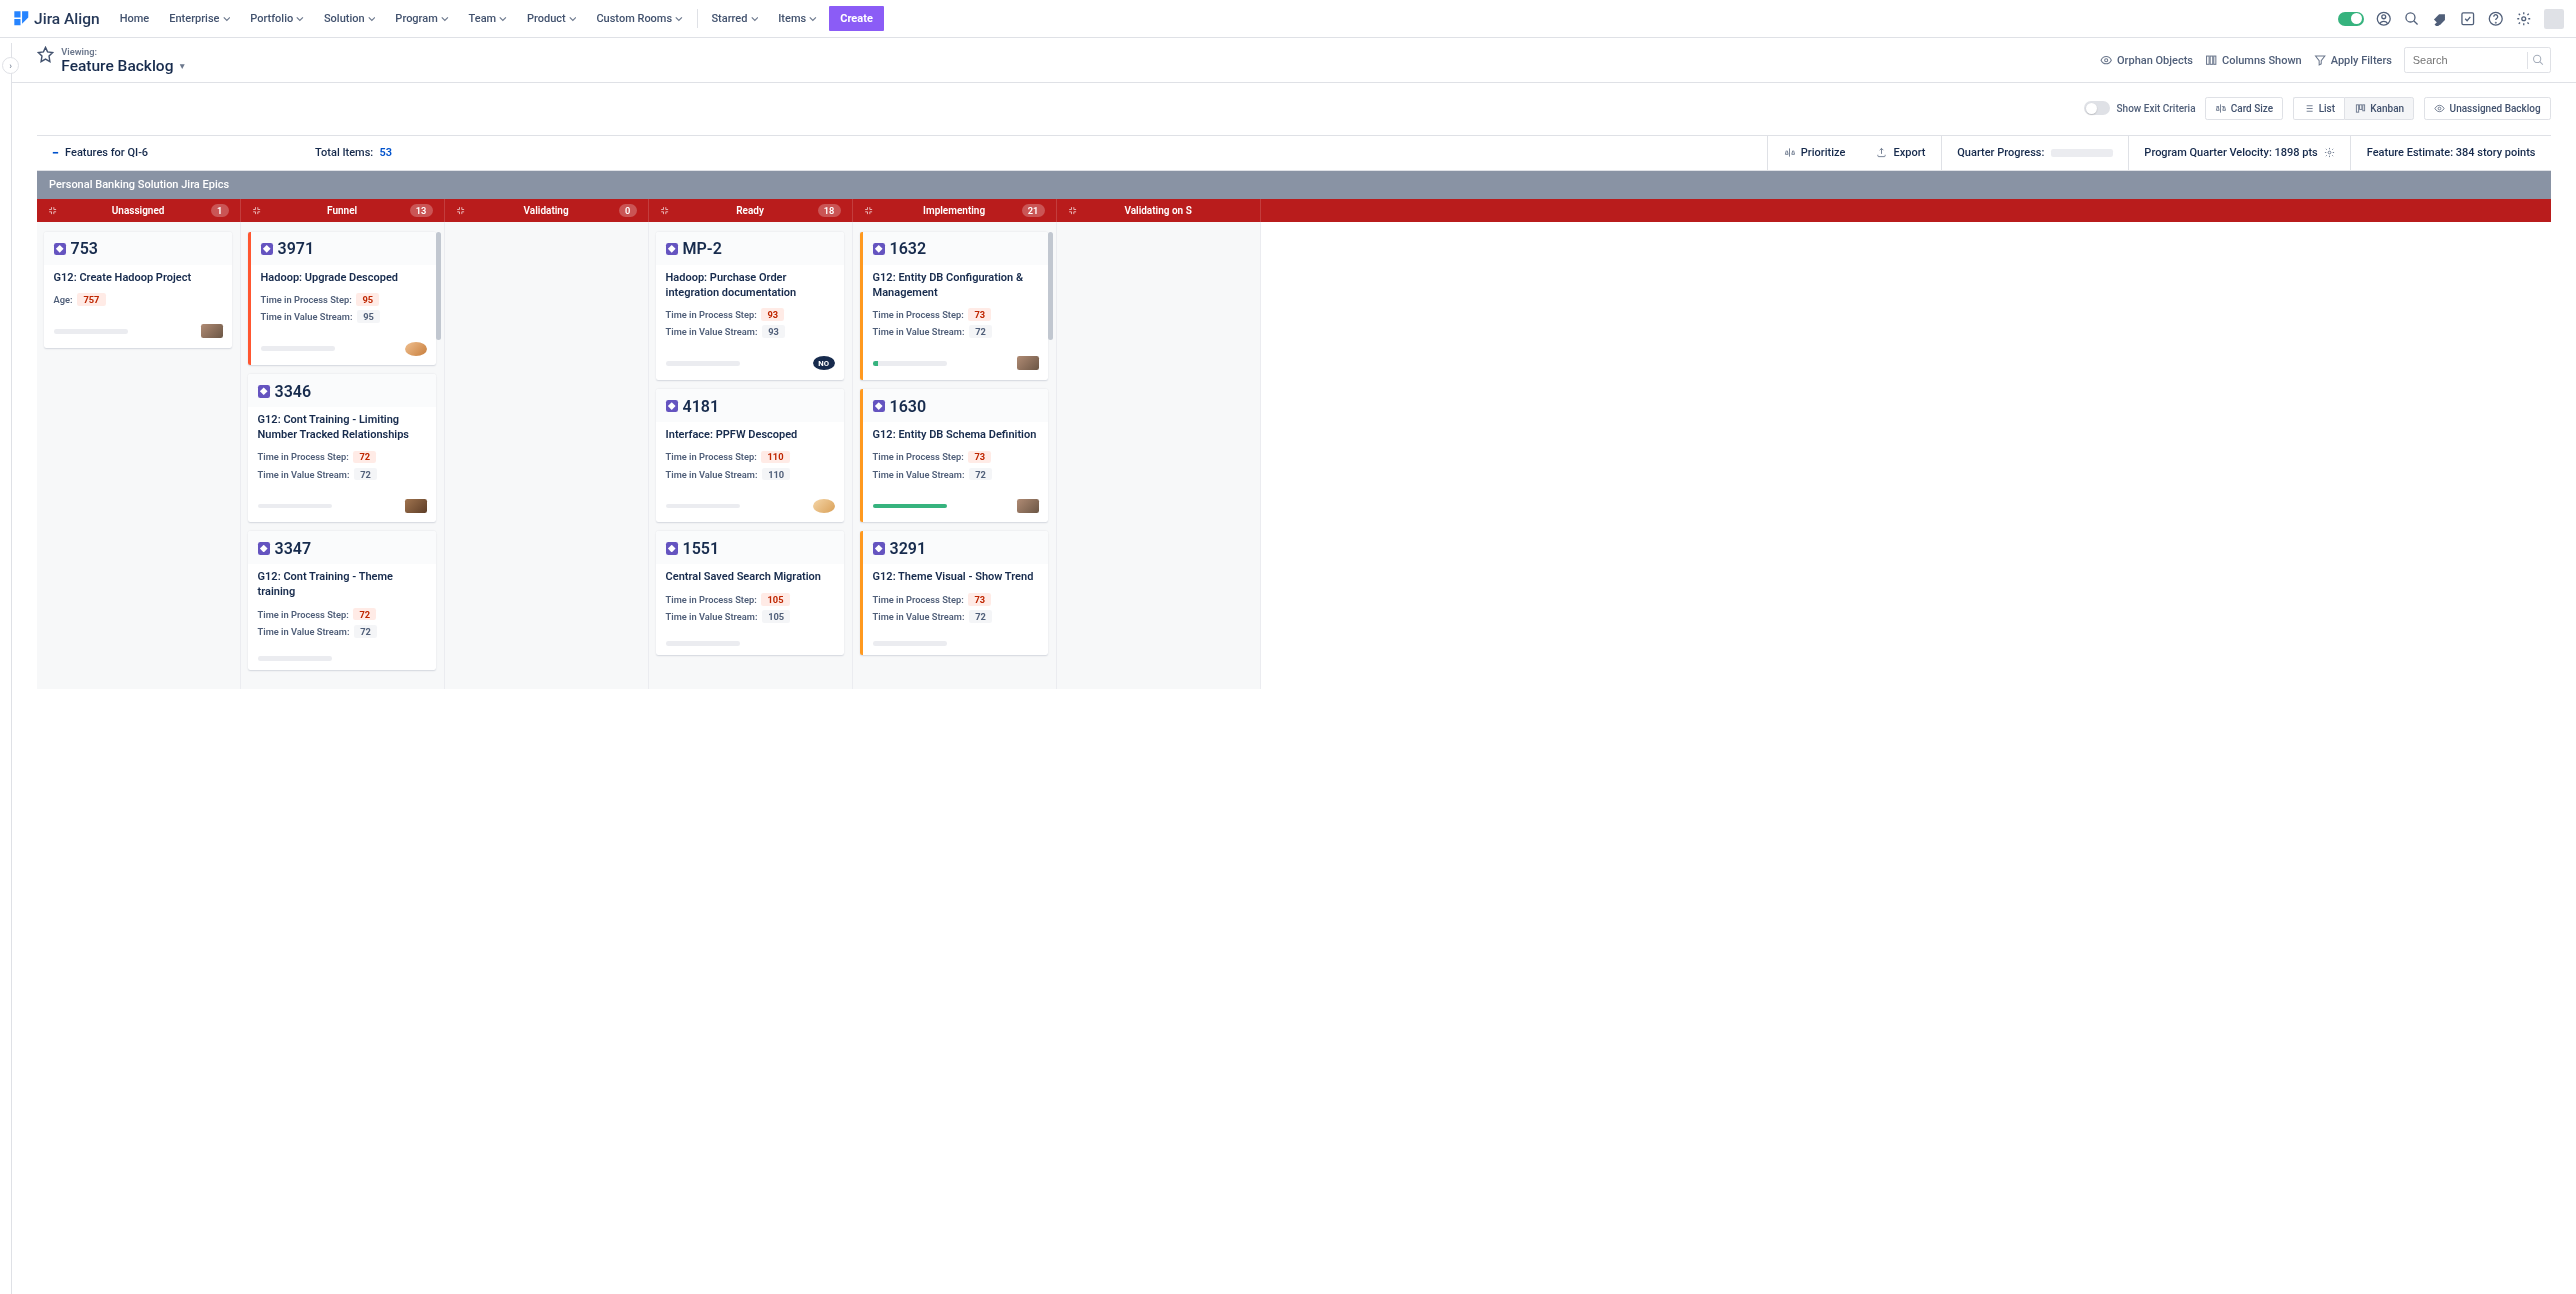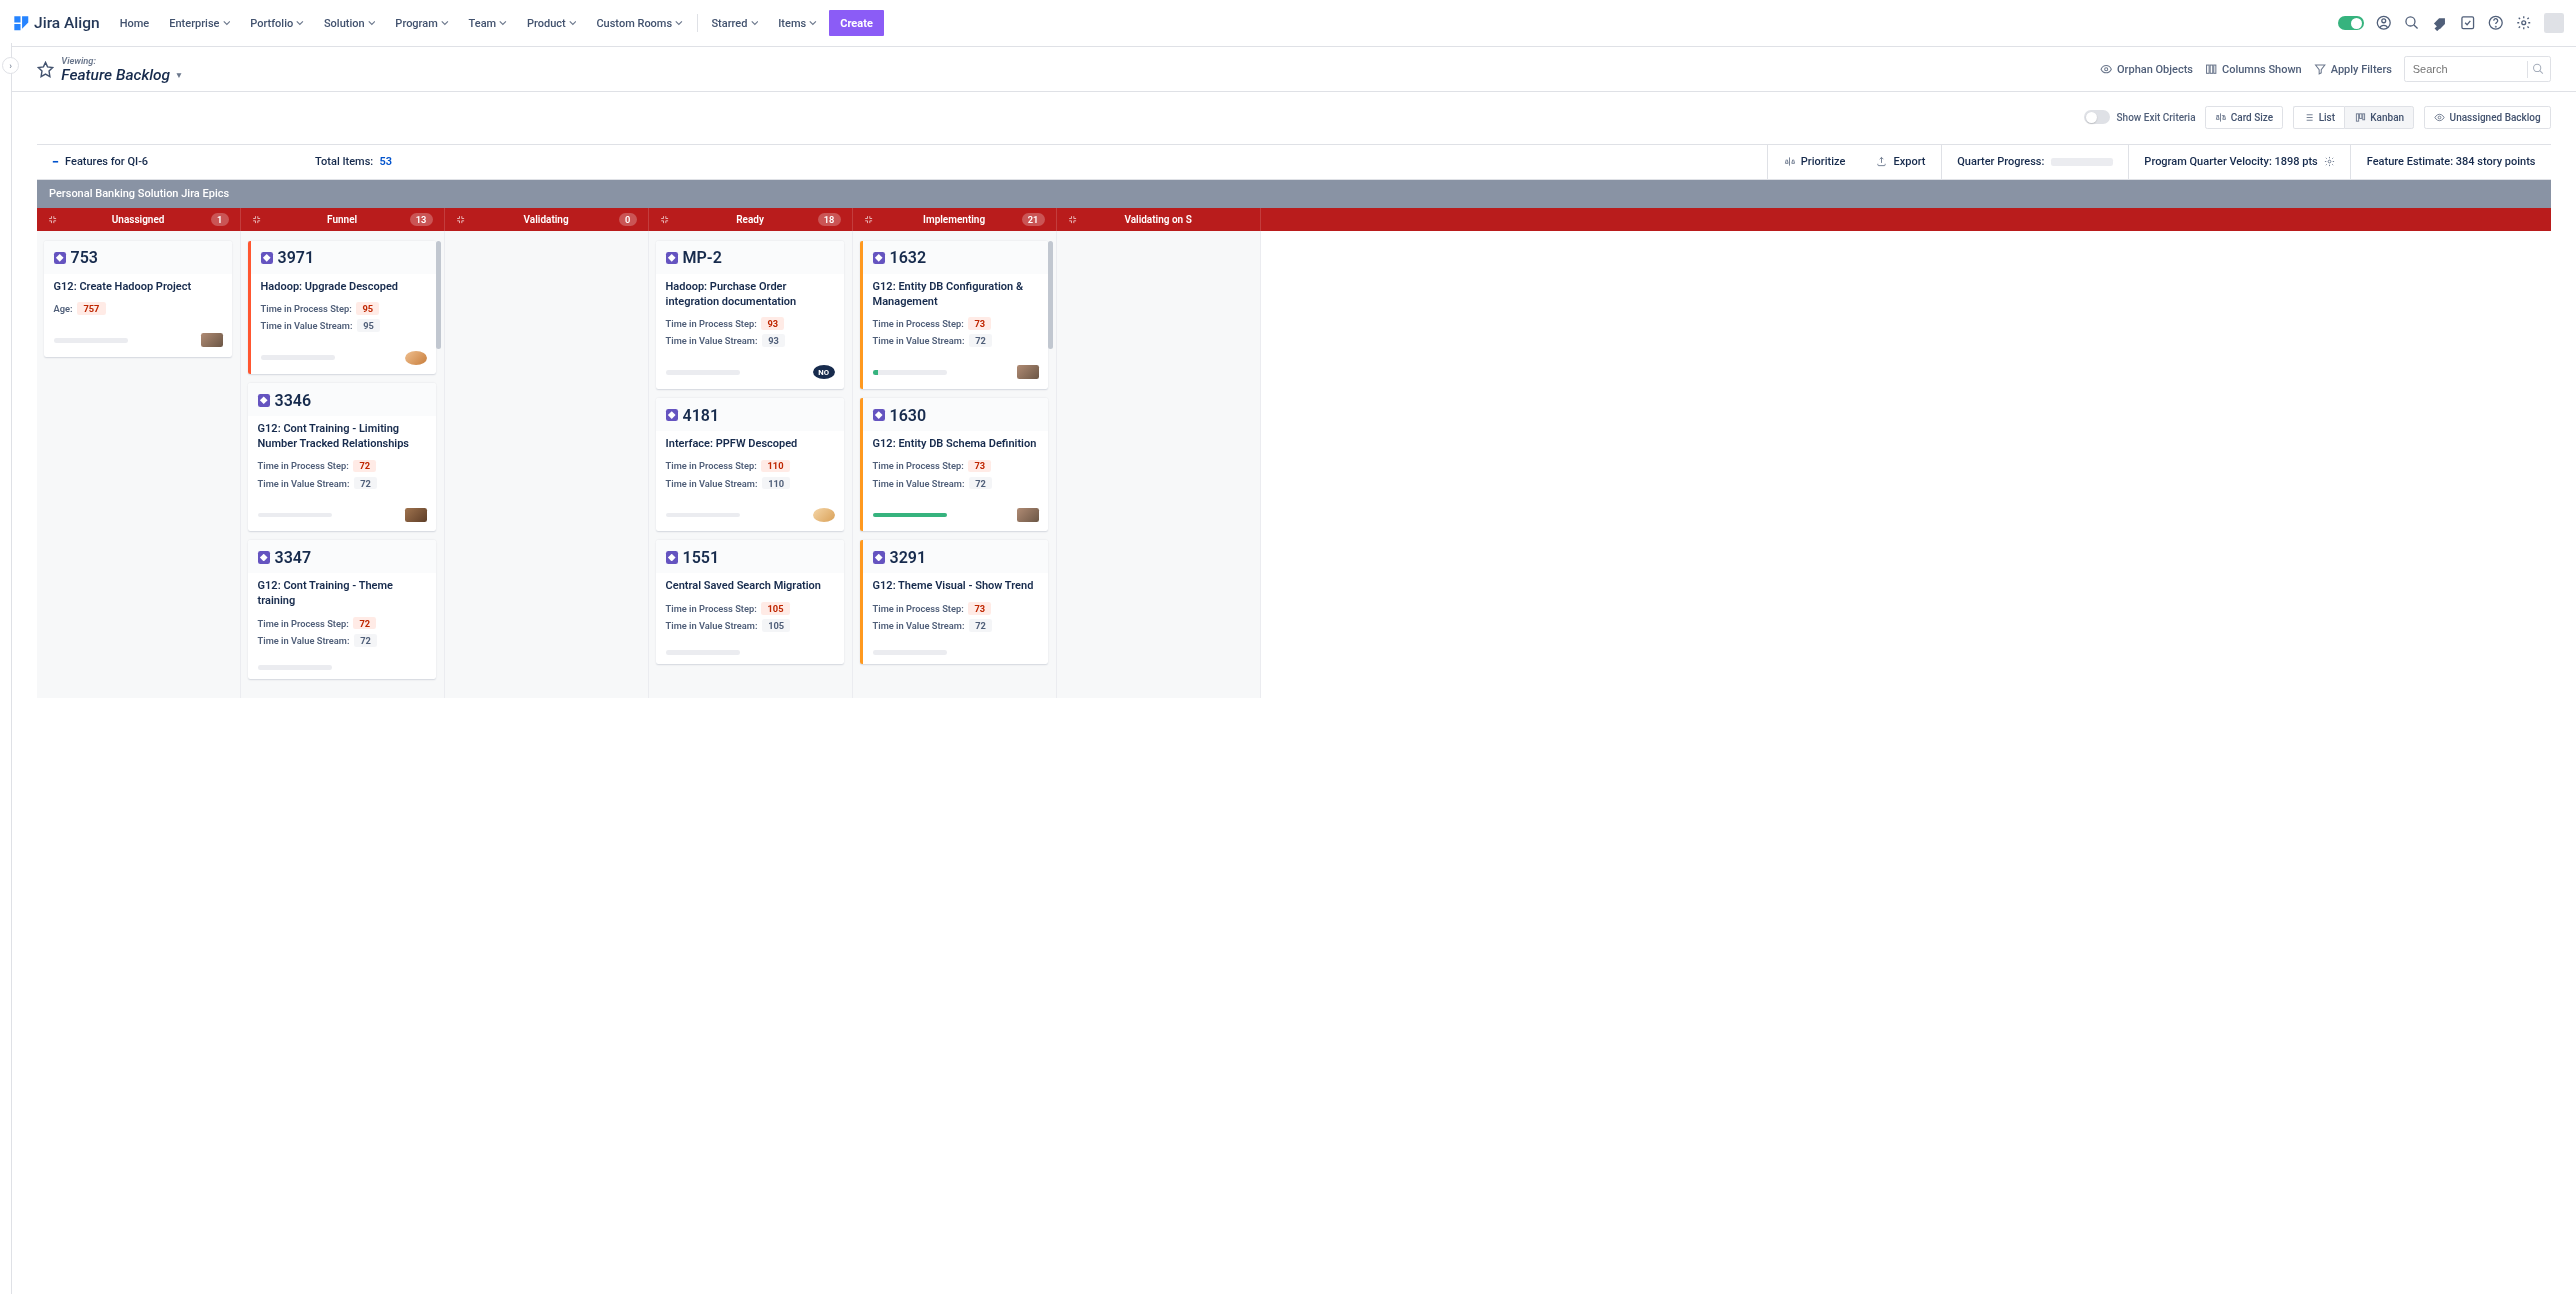--- a/index.html
+++ b/index.html
@@ -1,37 +1,37 @@
 <!DOCTYPE html>
 <html style="font-size:12.4px"><head>
 <meta charset="utf-8">
 <style>
 * { box-sizing: border-box; margin: 0; padding: 0; }
 body { font-family: -apple-system, BlinkMacSystemFont, 'Segoe UI', Roboto, Arial, sans-serif; font-size: 11px; color: #172B4D; background: #fff; }
 
 
-.topnav { display: flex; align-items: center; height: 47px; padding: 0 12.4px; border-bottom: 0.8px solid #dfe1e6; }
+.topnav { display: flex; align-items: center; height: 38px; padding: 0 12.4px; border-bottom: 0.8px solid #dfe1e6; }
 .logo { display: flex; align-items: center; gap: 3.1px; font-weight: 500; font-size: 15.5px; color: #253858; margin-right: 12.4px; }
 .logo-icon { width: 18.6px; height: 18.6px; color: #2684FF; }
 .nav-menu { display: flex; align-items: center; gap: 4.6px; }
 .nav-item { display:flex; align-items:center; gap:3.1px; padding: 6.2px 7.7px; cursor: pointer; color: #42526E; font-weight: 500; border-radius:2.3px; }
 .nav-divider { width: 0.8px; height: 18.6px; background: #dfe1e6; margin: 0 6.2px; }
 .create-btn { background: #8b5cf6; color: #fff; padding: 6.2px 11px; border-radius: 1px; font-weight: 700; cursor: pointer; }
 .nav-spacer { flex: 1; }
 .nav-icons { display: flex; align-items: center; gap: 12.4px; }
 .nav-icon-btn { cursor: pointer; color: #505F79; display:flex; align-items:center; }
 .toggle-pill { width: 26px; height: 14px; border-radius: 7px; background: #36B37E; position: relative; }
 .toggle-knob { position: absolute; right: 1.5px; top: 1.5px; width: 11px; height: 11px; border-radius: 50%; background: #fff; }
 .avatar-sm-gray{width:20px;height:20px;border-radius:2.3px;background:#dfe1e6;}
 
 
 .subheader { display: flex; align-items: center; padding: 7.7px 25px 7.7px 25px; border-bottom: 0.8px solid #dfe1e6; margin-left:11.6px; }
 .left-rail { position:fixed; left:0; top:43px; bottom:0; width:11.6px; border-right:0.8px solid #dfe1e6; background:#fff; }
 .rail-toggle { position:absolute; top:14px; right:-8.5px; width:17px; height:17px; border-radius:50%; border:0.8px solid #dfe1e6; background:#fff; display:flex; align-items:center; justify-content:center; cursor:pointer; font-size:9.3px; color:#6B778C; }
-.viewing-block { display:flex; align-items:center; gap:7.7px;font-style:italic; }
+.viewing-block { display:flex; align-items:flex-start; gap:7.7px; }
 .star-btn { cursor:pointer; color:#42526E; }
 .view-labels { display:flex; flex-direction:column; }
 .view-small { font-size: 9.3px; color:#6B778C; font-weight:600; }
 .view-large { font-size: 15.5px; font-weight:500; color:#172B4D; display:flex; align-items:center; gap:4.6px; }
 .sub-spacer { flex:1; }
 .sub-actions { display:flex; align-items:center; gap:12px; }
 .sub-action { display:flex; align-items:center; gap:4.6px; cursor:pointer; color:#505F79; font-weight:500; }
 .search-wrap { position:relative; }
 .search-input { width:147px; padding:6.2px 25px 6.2px 7.7px; border:0.8px solid #dfe1e6; border-radius:2.3px; font-size:11px; }
 .search-glass { position:absolute; right:6.2px; top:50%; transform:translateY(-50%); color:#A5ADBA; }

